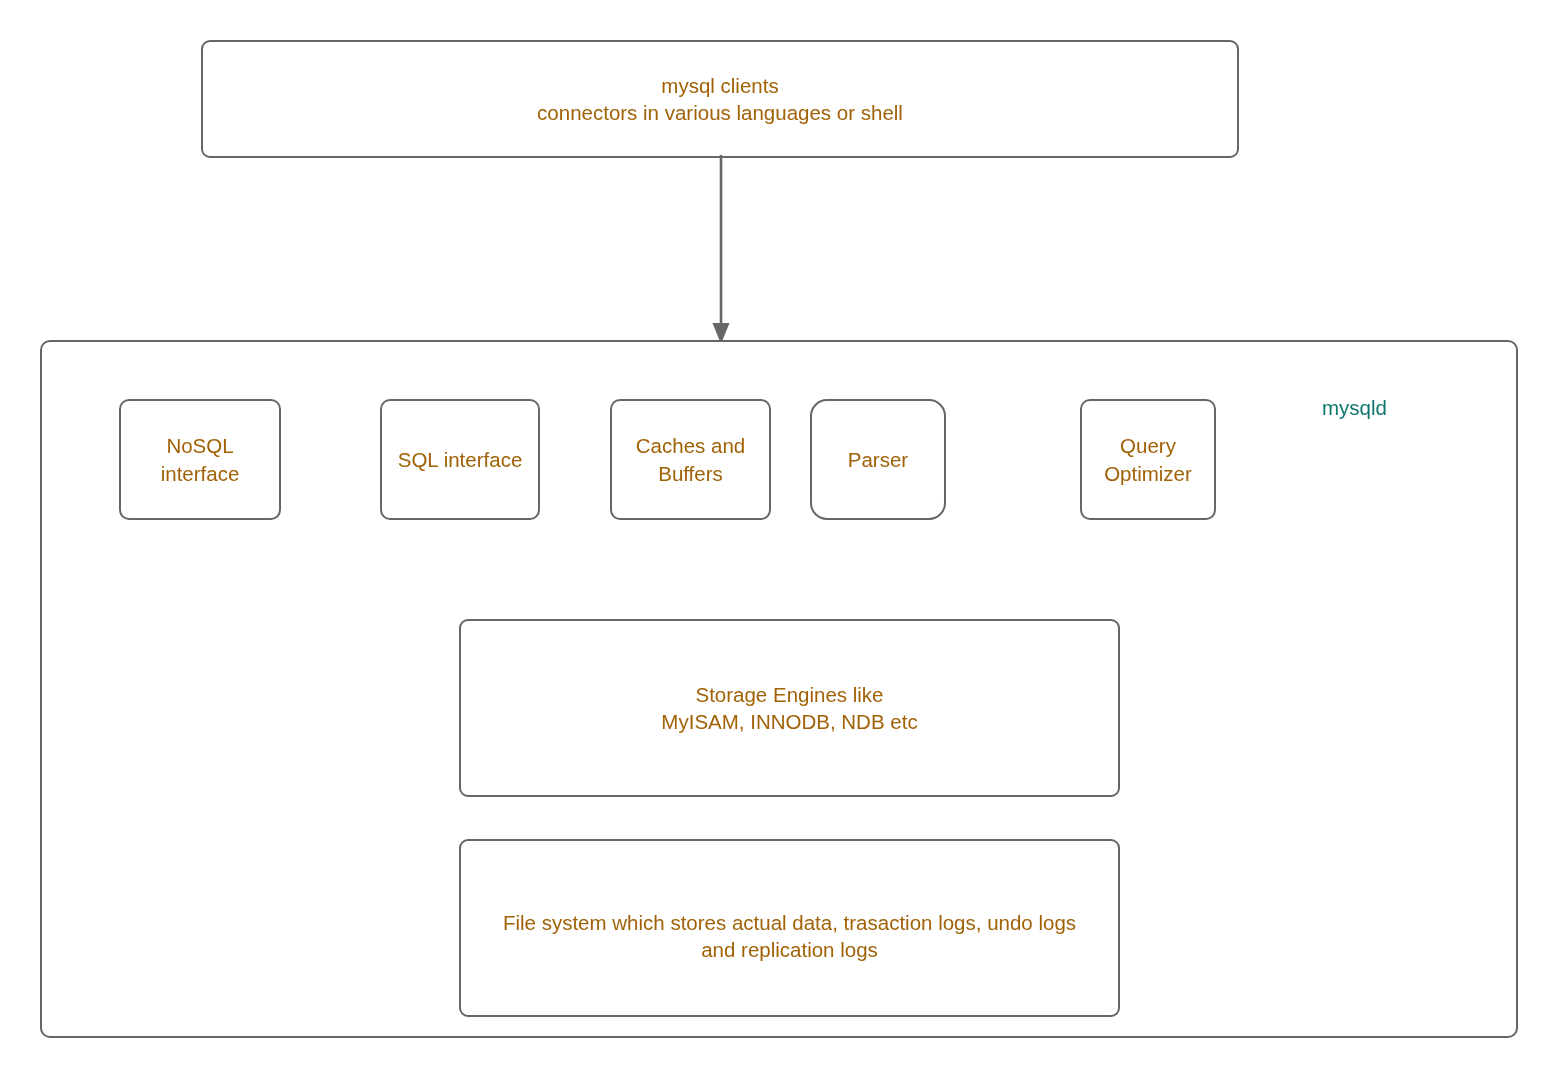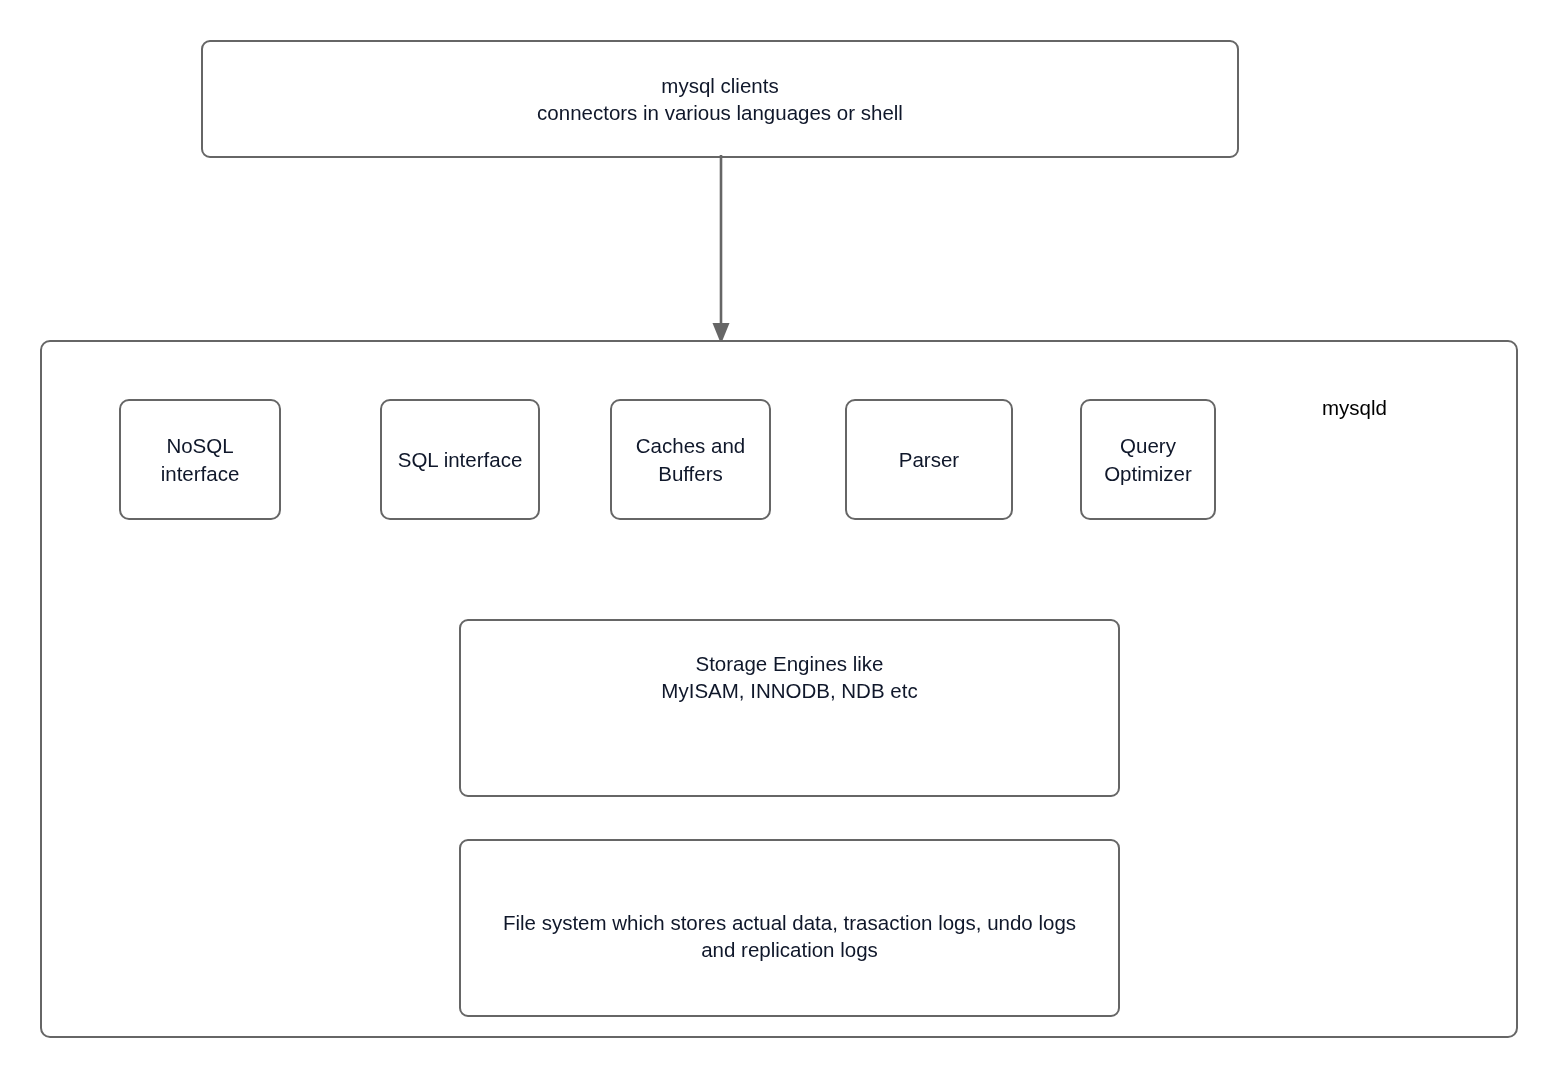--- a/index.html
+++ b/index.html
@@ -16,21 +16,21 @@
     overflow: hidden;
   }
   .node {
     position: absolute;
     box-sizing: border-box;
     border: 2px solid #666666;
     border-radius: 9px;
     background: #ffffff;
     display: flex;
     justify-content: center;
-    color: #0f172a;
+    color: #a16207;
     line-height: 1.33;
     text-align: center;
     white-space: pre-line;
   }
   .node.center  { align-items: center; }
   .node.upper   { align-items: flex-start; }
 
   
   #clients-box {
     left: 201px; top: 40px;
@@ -48,43 +48,43 @@
   
   #mysqld-container {
     left: 40px; top: 340px;
     width: 1478px; height: 698px;
     border-radius: 10px;
   }
   #mysqld-label {
     position: absolute;
     left: 1322px; top: 396px;
     font-size: 20.5px;
-    color: #000000;
+    color: #0f766e;
     white-space: nowrap;
   }
 
   
   .component {
     top: 399px;
     height: 121px;
     font-size: 20.5px;
     border-radius: 10px;
   }
   #nosql-interface-box    { left: 119px;  width: 162px; }
   #sql-interface-box      { left: 380px;  width: 160px; }
   #caches-buffers-box     { left: 610px;  width: 161px; }
-  #parser-box             { left: 845px;  width: 168px; }
+  #parser-box             { left: 810px;  width: 136px; border-radius: 17px; }
   #query-optimizer-box    { left: 1080px; width: 136px; }
 
   
   #storage-engines-box {
     left: 459px; top: 619px;
     width: 661px; height: 178px;
     font-size: 20.5px;
-    padding-top: 29px;
+    padding-top: 60px;
   }
 
   
   #file-system-box {
     left: 459px; top: 839px;
     width: 661px; height: 178px;
     font-size: 20.5px;
     padding-top: 68px;
   }
 </style>

